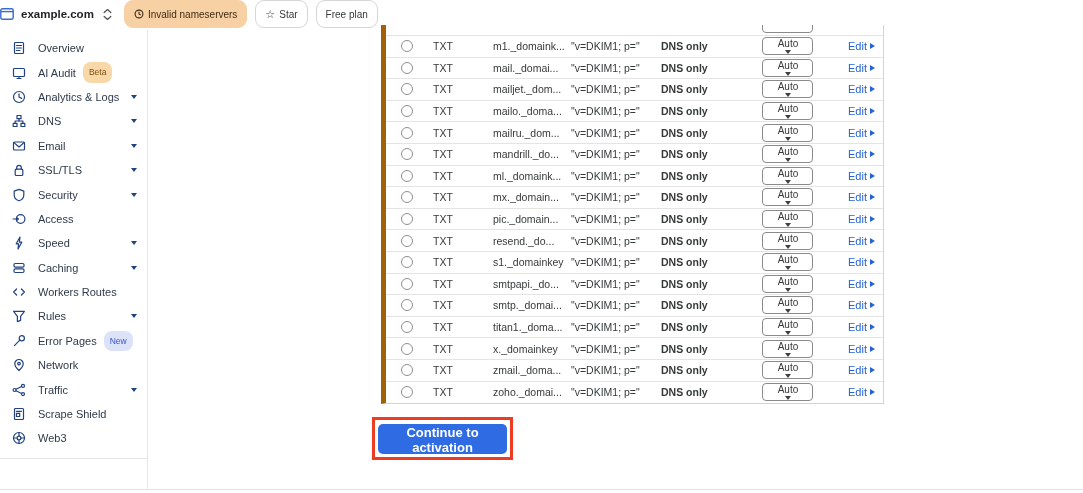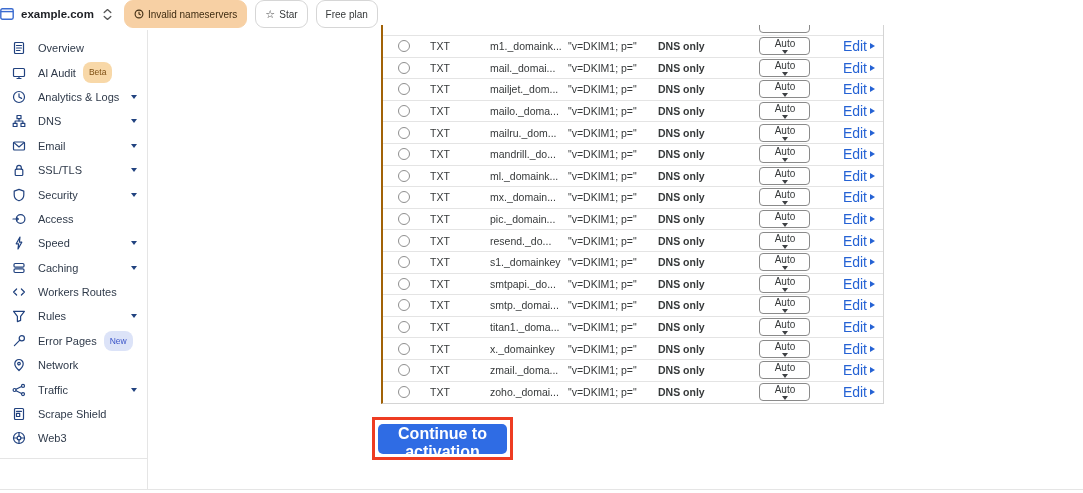--- a/index.html
+++ b/index.html
@@ -37,50 +37,50 @@
   .badge-beta { background:#f8d8a8; color:#7d4e12; }
   .badge-new  { background:#dce3f8; color:#3c55c8; }
   .chev { margin-left:auto; width:0; height:0;
     border-left:3.5px solid transparent; border-right:3.5px solid transparent;
     border-top:4.5px solid #21427f; }
   .sidebar-divider { position:absolute; left:0; top:458px; width:148px; border-top:1px solid #e5e5e5; }
   .bottom-line { position:absolute; left:0; top:489px; width:1083px; border-top:1px solid #e5e5e5; }
 
   
   .dns-table { position:absolute; left:381px; top:25px; width:503px;
-    border-left:2px solid #a16207; border-right:1px solid #d4d4d4; border-bottom:1px solid #d4d4d4; }
+    border-left:5px solid #a16207; border-right:1px solid #d4d4d4; border-bottom:1px solid #d4d4d4; }
   .partial-row { height:11px; position:relative; border-bottom:1px solid #e4e4e4; overflow:hidden; }
   .partial-select { position:absolute; left:376px; bottom:2px; width:51px; height:14px;
     border:1px solid #8a8a8a; border-radius:4px; background:#fff; }
   .t-row { height:21.6px; display:flex; align-items:center; border-bottom:1px solid #e4e4e4;
     font-size:10.5px; color:#36393a; }
   .t-row:last-child { border-bottom:none; }
   .c-check { width:42px; display:flex; justify-content:center; }
   .row-checkbox { width:12px; height:12px; border:1px solid #8f8f8f; border-radius:50%;
     background:#fff; cursor:pointer; }
   .c-type  { width:65px; padding-left:5px; }
   .c-name  { width:78px; white-space:nowrap; overflow:hidden; }
   .c-value { width:90px; white-space:nowrap; overflow:hidden; }
   .c-proxy { width:101px;font-weight:bold; }
   .c-ttl   { width:64px; }
   .ttl-select { width:51px; height:18px; border:1px solid #8a8a8a; border-radius:4px;
     background:#fff; display:flex; align-items:center; justify-content:space-between;
     padding:0 6px 0 7px; font-size:10px; cursor:pointer;flex-direction:column; }
   .ttl-caret { width:0; height:0; border-left:3px solid transparent; border-right:3px solid transparent;
     border-top:4px solid #3d4043; }
   .c-edit { flex:1; text-align:right; padding-right:8px; }
-  .edit-link { color:#2562d4; font-size:14px; cursor:pointer; display:inline-flex; align-items:center; }
+  .edit-link { color:#2562d4; font-size:11px; cursor:pointer; display:inline-flex; align-items:center; }
   .edit-caret { display:inline-block; margin-left:3px; width:0; height:0;
     border-left:5px solid #2562d4; border-top:3.5px solid transparent; border-bottom:3.5px solid transparent; }
 
   
   .highlight-box { position:absolute; left:372px; top:417px; width:141px; height:43px;
     border:3px solid #ee3c22; display:flex; align-items:center; justify-content:center; }
   .activate-btn { width:129px; height:30px; background:#2f6ce4; color:#ffffff; border:none;
-    border-radius:5px; font-weight:bold; font-size:16px; font-family:"Liberation Sans",sans-serif;
+    border-radius:5px; font-weight:bold; font-size:13px; font-family:"Liberation Sans",sans-serif;
     cursor:pointer; }
 </style>
 </head>
 <body>
 
 <div class="topbar">
   <span class="win-icon">
     <svg width="14" height="12" viewBox="0 0 14 12" fill="none" stroke="#3a6bd0" stroke-width="1.4">
       <rect x="0.8" y="0.8" width="12.4" height="10.4" rx="1.6"></rect>
       <line x1="0.8" y1="3.6" x2="13.2" y2="3.6"></line>

